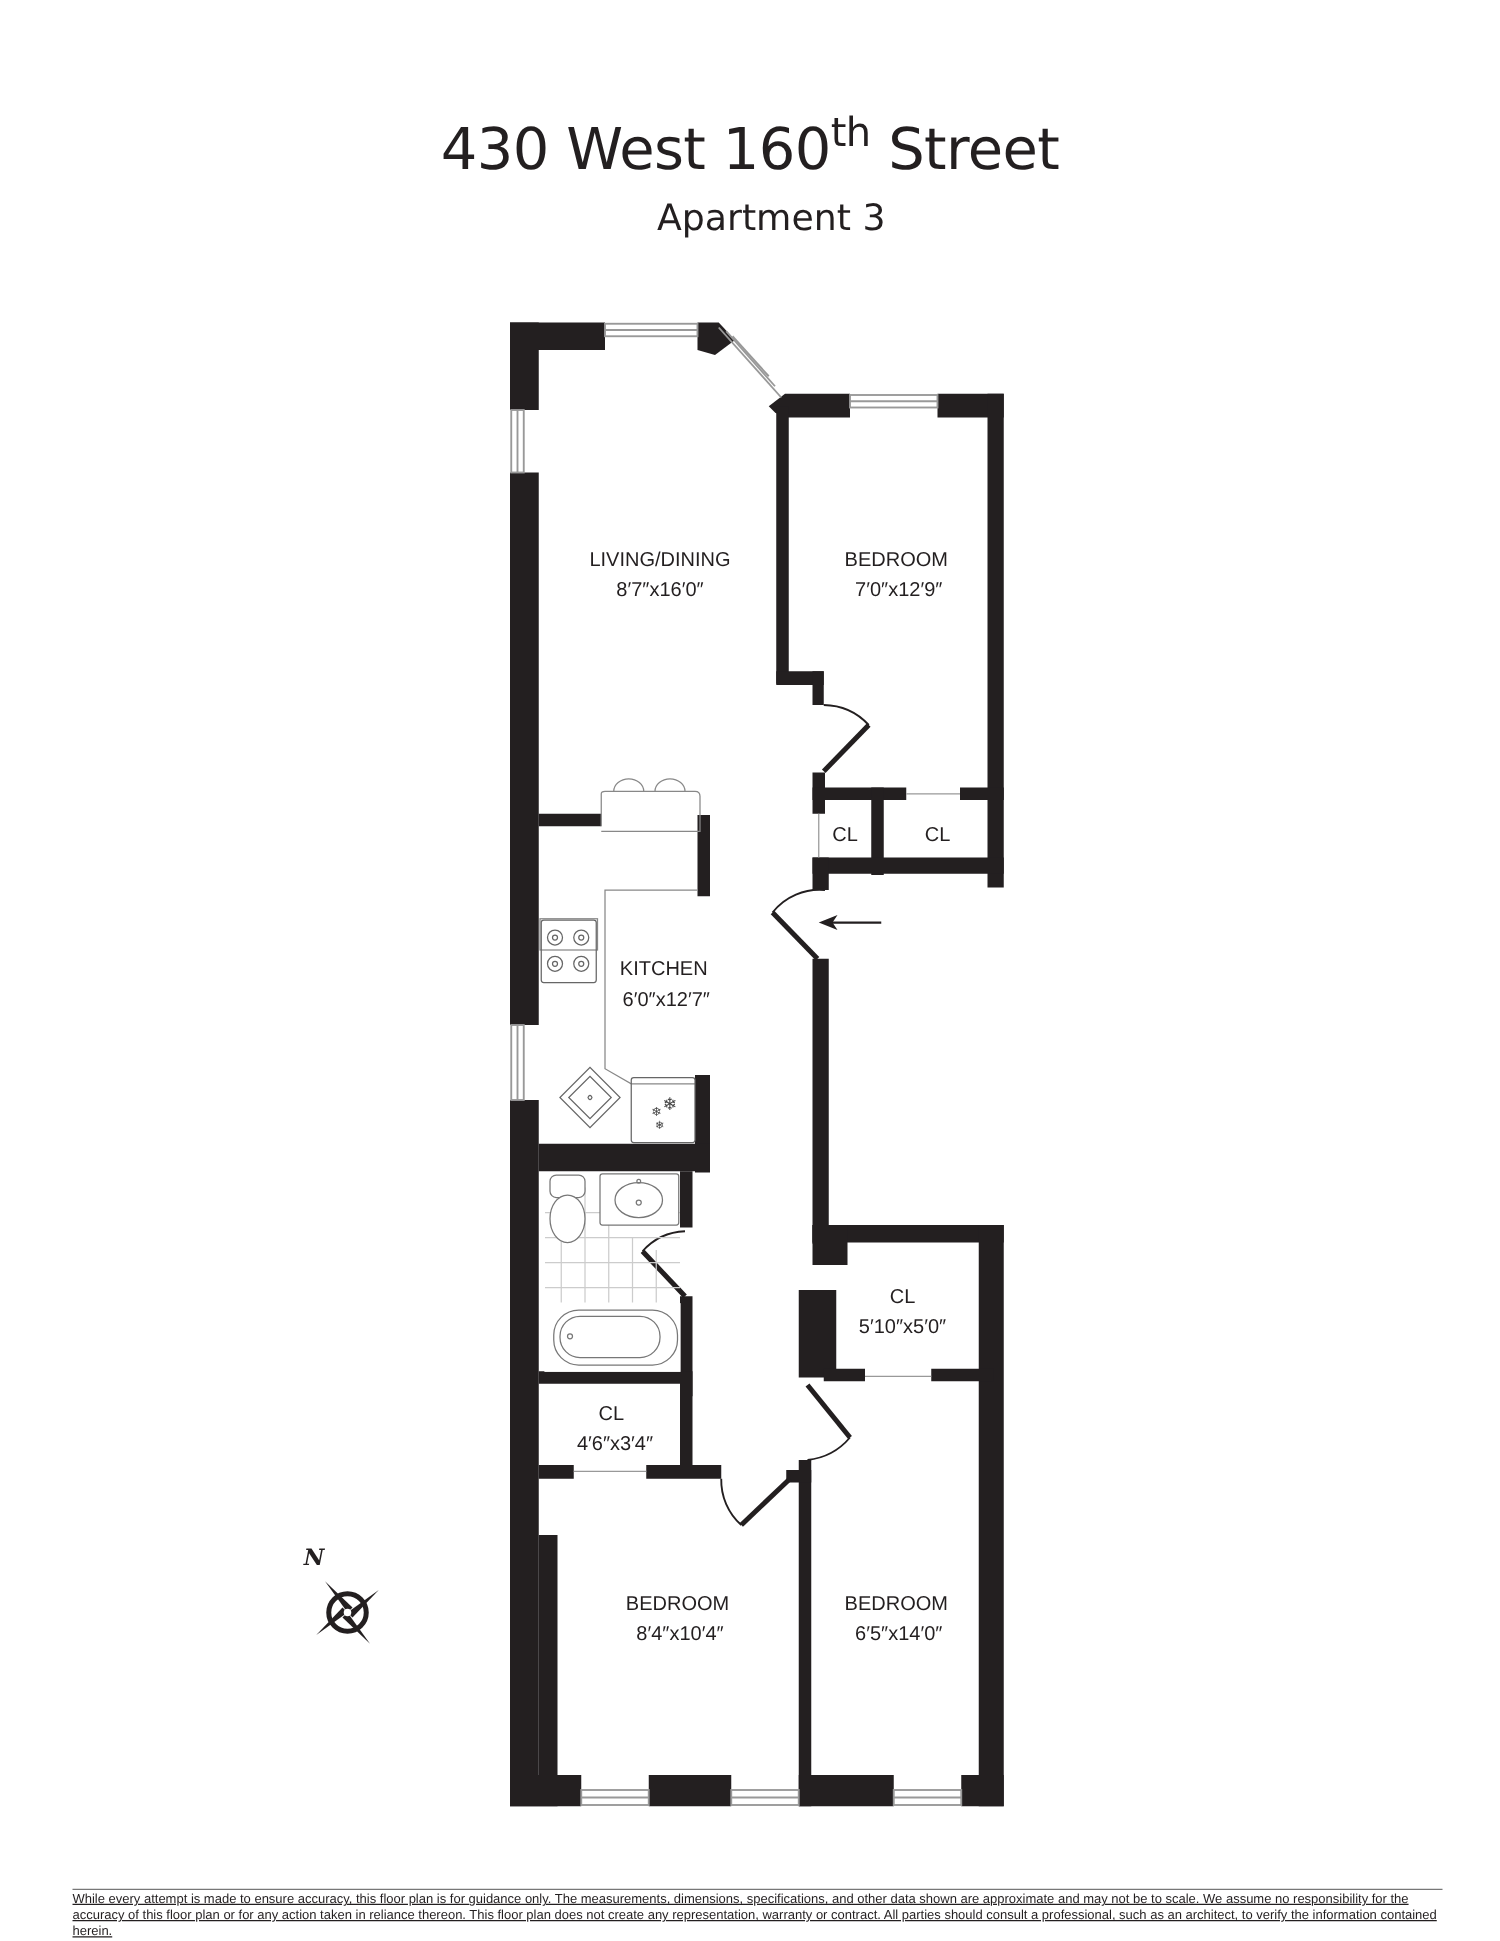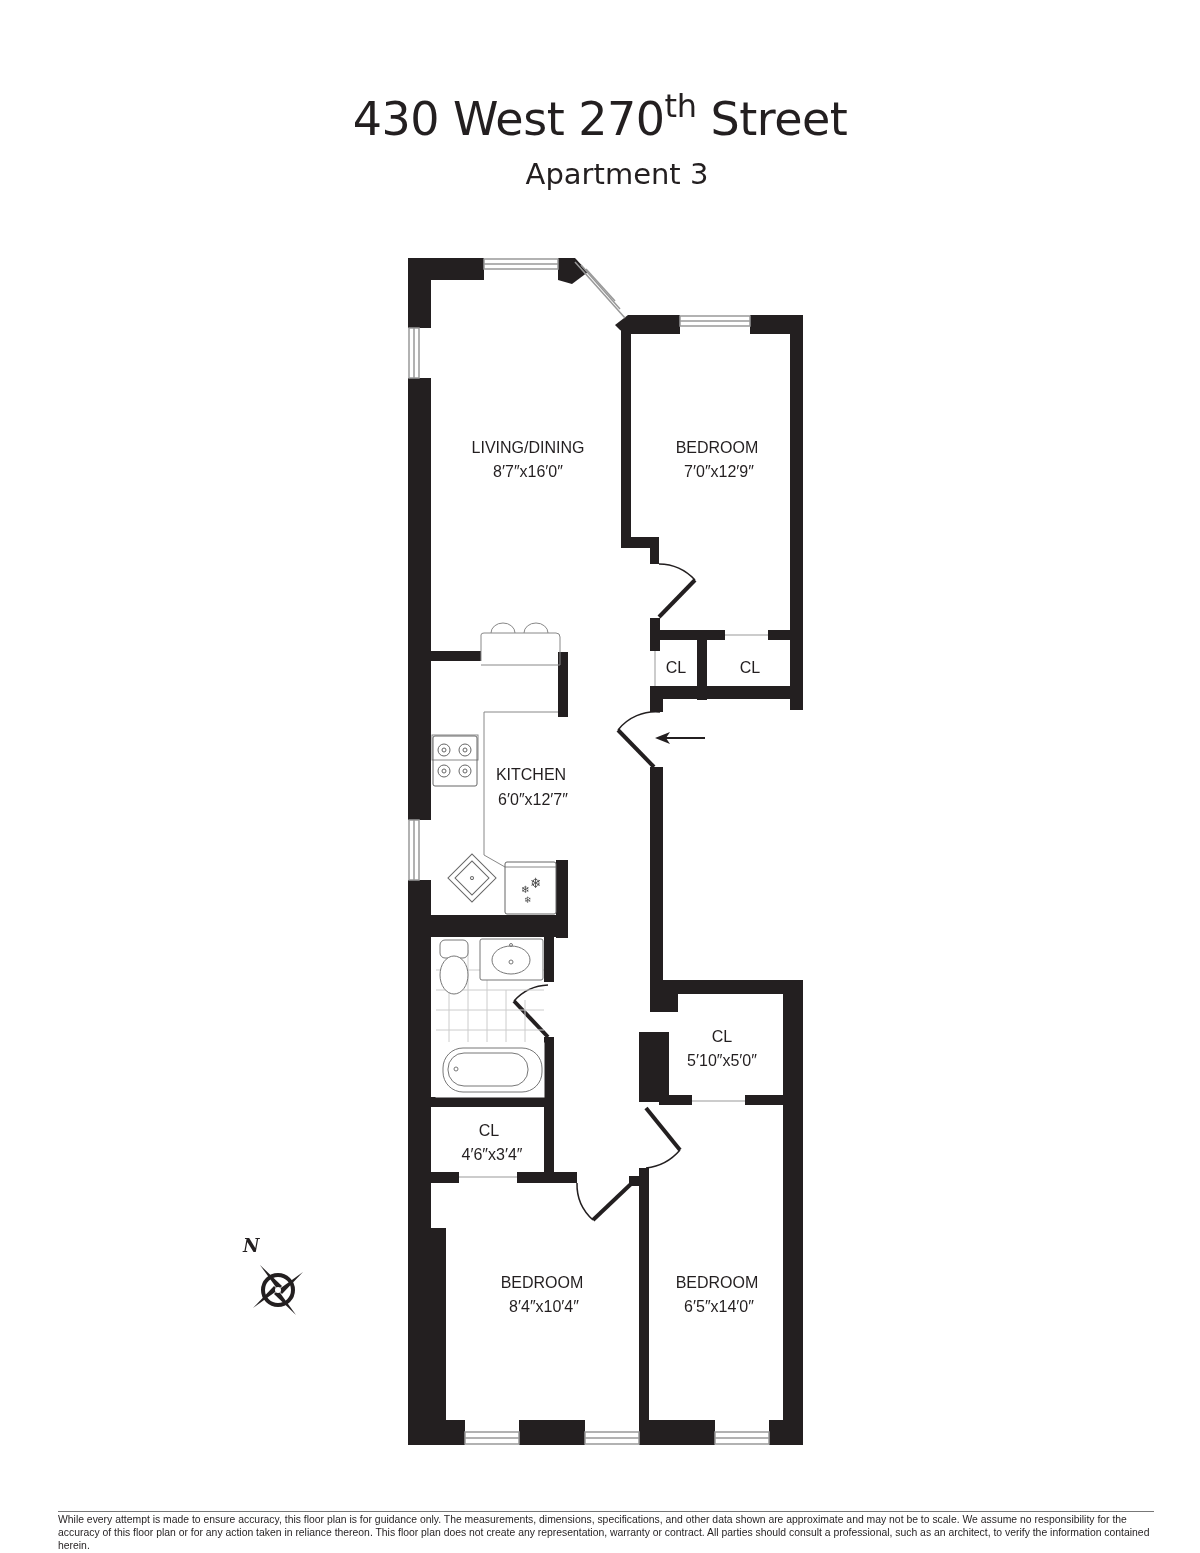--- a/index.html
+++ b/index.html
@@ -3,26 +3,26 @@
 <meta charset="utf-8">
 <style>
   html, body { margin: 0; padding: 0; background: #ffffff; }
   body { width: 1200px; height: 1553px; position: relative; overflow: hidden; font-family: "DejaVu Sans", sans-serif; color: #231f20; }
   .title { position: absolute; left: 0; width: 1200px; top: 92px; text-align: center; font-size: 46px; letter-spacing: -0.5px; }
   .title sup { font-size: 32px; vertical-align: 18px; line-height: 0; }
   .subtitle { position: absolute; left: 0; width: 1234px; top: 157px; text-align: center; font-size: 29px; }
   svg.plan { position: absolute; left: 0; top: 0; }
   .lbl { font-family: "Liberation Sans", sans-serif; font-size: 16px; fill: #231f20; text-anchor: middle; }
   .disclaimer-rule { position: absolute; left: 58px; top: 1511px; width: 1096px; height: 1px; background: #777; }
-  .disclaimer { position: absolute; left: 58px; top: 1513px; width: 1100px; font-family: "Liberation Sans", sans-serif; font-size: 10.4px; line-height: 13px; color: #231f20; }
+  .disclaimer { position: absolute; left: 58px; top: 1513px; width: 1100px; font-family: "Liberation Sans", sans-serif; font-size: 10.4px; line-height: 13px; color: #231f20; text-decoration: underline; }
 </style>
 </head>
 <body>
 
-<div class="title"><span>430 West 270</span><sup>th</sup><span> Street</span></div>
+<div class="title"><span>430 West 160</span><sup>th</sup><span> Street</span></div>
 <div class="subtitle">Apartment 3</div>
 
 <svg class="plan" width="1200" height="1553" viewBox="0 0 1200 1553">
   <g fill="#231f20">
 
     <rect x="408" y="258" width="23" height="70"></rect>
     <rect x="408" y="378" width="23" height="442"></rect>
     <rect x="408" y="880" width="23" height="565"></rect>
     <rect x="431" y="1228" width="15" height="217"></rect>
 

